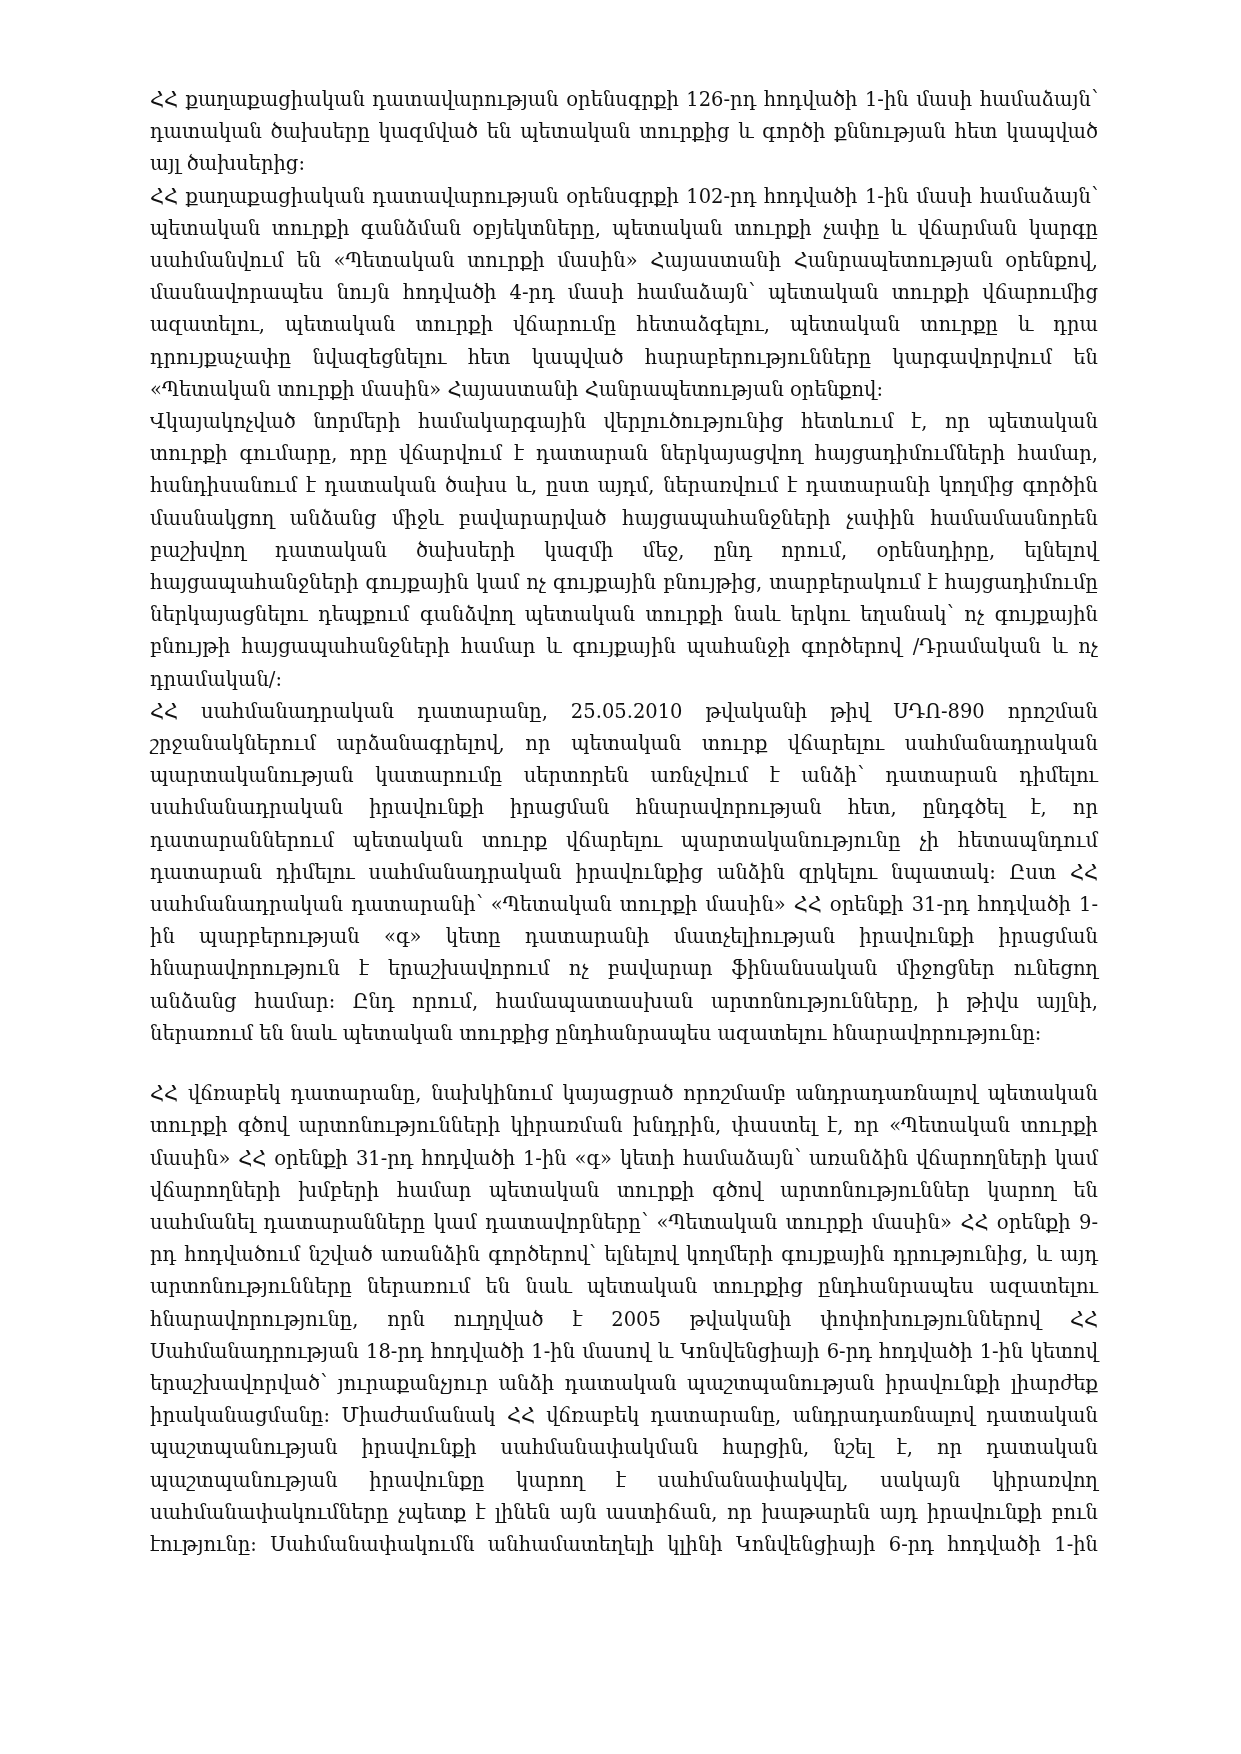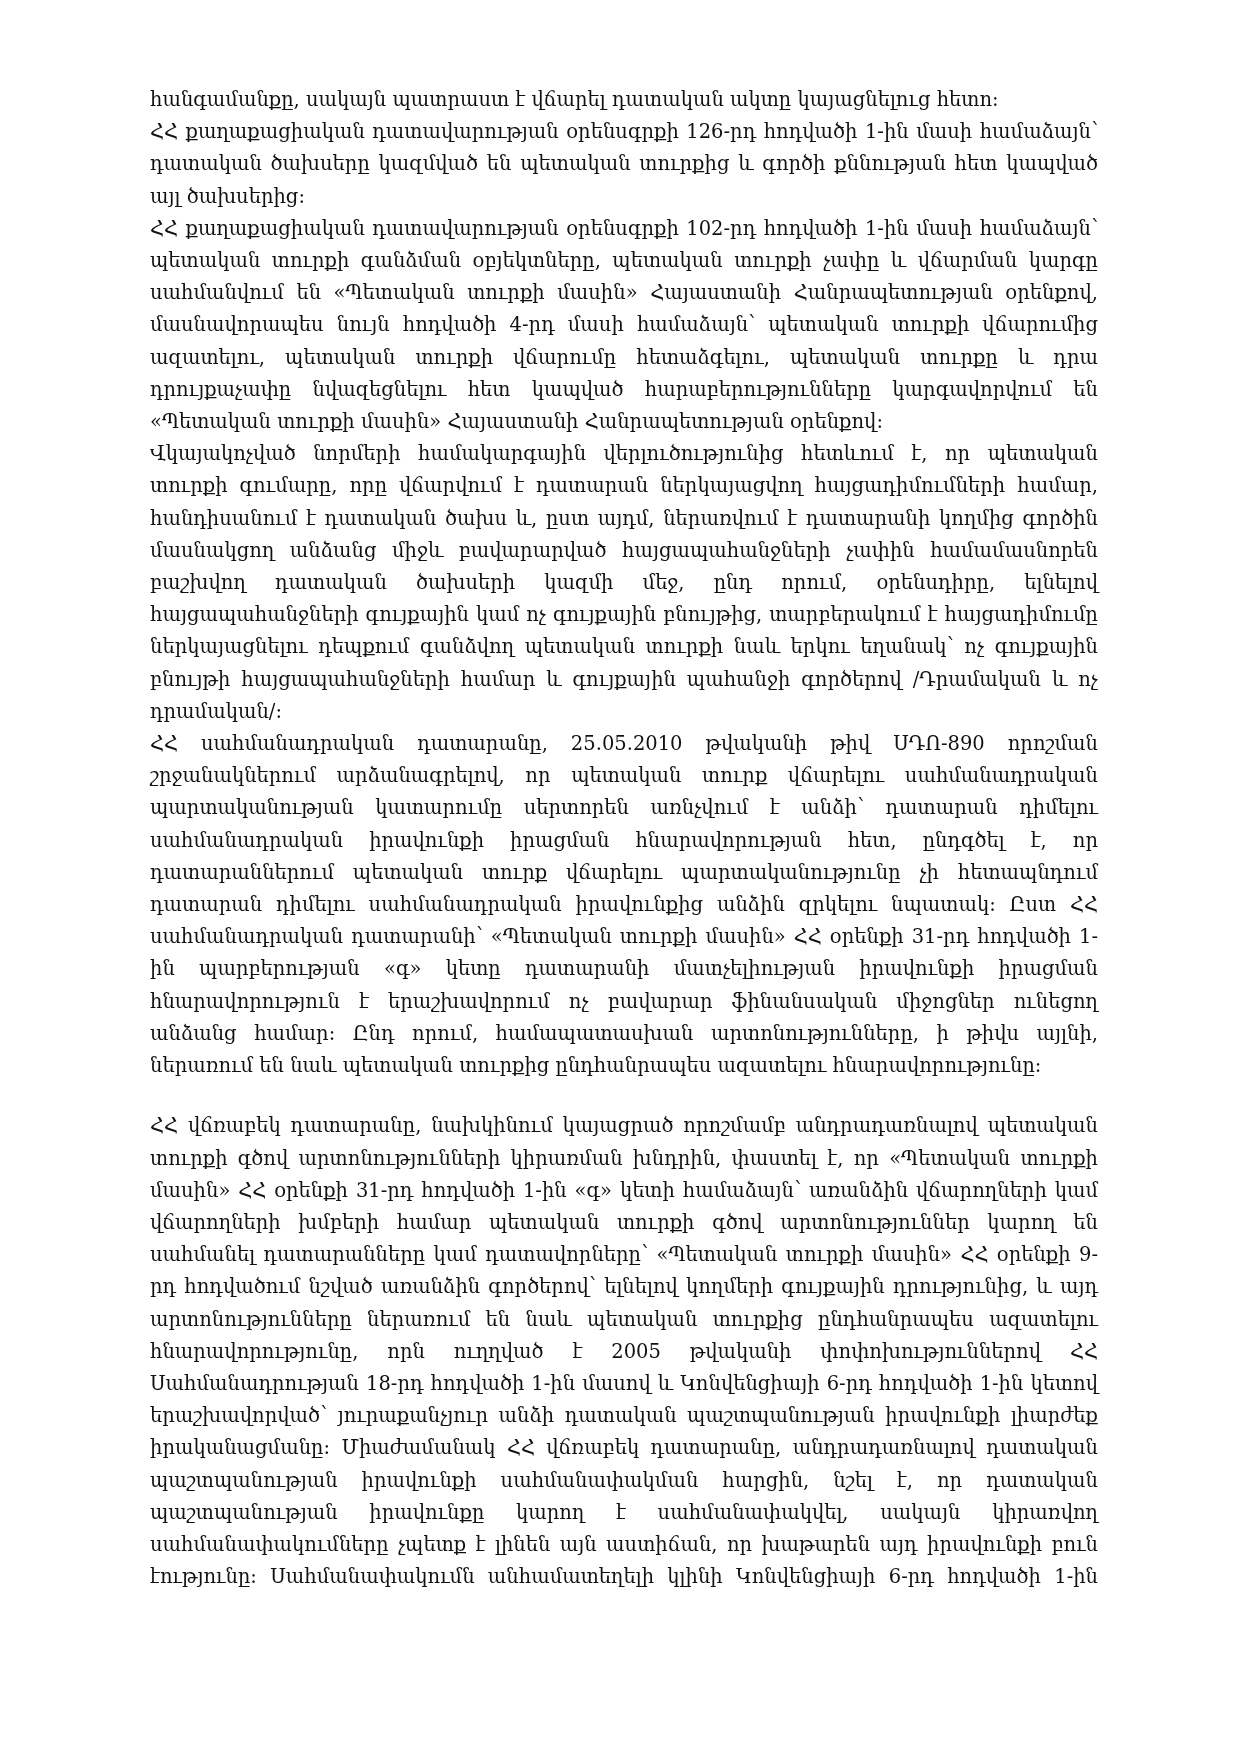--- a/index.html
+++ b/index.html
@@ -30,19 +30,18 @@
     }
     .para.last-line-justify {
       text-align-last: justify;
       margin-top: 28px;
     }
   </style>
 </head>
 <body>
 
 <div class="page">
-  <p class="para">հանգամանքը, սակայն պատրաստ է վճարել դատական ակտը կայացնելուց հետո:</p>
   <p class="para">ՀՀ քաղաքացիական դատավարության օրենսգրքի 126-րդ հոդվածի 1-ին մասի համաձայն՝ դատական ծախսերը կազմված են պետական տուրքից և գործի քննության հետ կապված այլ ծախսերից:</p>
   <p class="para">ՀՀ քաղաքացիական դատավարության օրենսգրքի 102-րդ հոդվածի 1-ին մասի համաձայն՝ պետական տուրքի գանձման օբյեկտները, պետական տուրքի չափը և վճարման կարգը սահմանվում են «Պետական տուրքի մասին» Հայաստանի Հանրապետության օրենքով, մասնավորապես նույն հոդվածի 4-րդ մասի համաձայն՝ պետական տուրքի վճարումից ազատելու, պետական տուրքի վճարումը հետաձգելու, պետական տուրքը և դրա դրույքաչափը նվազեցնելու հետ կապված հարաբերությունները կարգավորվում են «Պետական տուրքի մասին» Հայաստանի Հանրապետության օրենքով:</p>
   <p class="para">Վկայակոչված նորմերի համակարգային վերլուծությունից հետևում է, որ պետական տուրքի գումարը, որը վճարվում է դատարան ներկայացվող հայցադիմումների համար, հանդիսանում է դատական ծախս և, ըստ այդմ, ներառվում է դատարանի կողմից գործին մասնակցող անձանց միջև բավարարված հայցապահանջների չափին համամասնորեն բաշխվող դատական ծախսերի կազմի մեջ, ընդ որում, օրենսդիրը, ելնելով հայցապահանջների գույքային կամ ոչ գույքային բնույթից, տարբերակում է հայցադիմումը ներկայացնելու դեպքում գանձվող պետական տուրքի նաև երկու եղանակ՝ ոչ գույքային բնույթի հայցապահանջների համար և գույքային պահանջի գործերով /Դրամական և ոչ դրամական/:</p>
   <p class="para">ՀՀ սահմանադրական դատարանը, 25.05.2010 թվականի թիվ ՍԴՈ-890 որոշման շրջանակներում արձանագրելով, որ պետական տուրք վճարելու սահմանադրական պարտականության կատարումը սերտորեն առնչվում է անձի՝ դատարան դիմելու սահմանադրական իրավունքի իրացման հնարավորության հետ, ընդգծել է, որ դատարաններում պետական տուրք վճարելու պարտականությունը չի հետապնդում դատարան դիմելու սահմանադրական իրավունքից անձին զրկելու նպատակ: Ըստ ՀՀ սահմանադրական դատարանի՝ «Պետական տուրքի մասին» ՀՀ օրենքի 31-րդ հոդվածի 1-ին պարբերության «գ» կետը դատարանի մատչելիության իրավունքի իրացման հնարավորություն է երաշխավորում ոչ բավարար ֆինանսական միջոցներ ունեցող անձանց համար: Ընդ որում, համապատասխան արտոնությունները, ի թիվս այլնի, ներառում են նաև պետական տուրքից ընդհանրապես ազատելու հնարավորությունը:</p>
   <p class="para last-line-justify">ՀՀ վճռաբեկ դատարանը, նախկինում կայացրած որոշմամբ անդրադառնալով պետական տուրքի գծով արտոնությունների կիրառման խնդրին, փաստել է, որ «Պետական տուրքի մասին» ՀՀ օրենքի 31-րդ հոդվածի 1-ին «գ» կետի համաձայն՝ առանձին վճարողների կամ վճարողների խմբերի համար պետական տուրքի գծով արտոնություններ կարող են սահմանել դատարանները կամ դատավորները՝ «Պետական տուրքի մասին» ՀՀ օրենքի 9-րդ հոդվածում նշված առանձին գործերով՝ ելնելով կողմերի գույքային դրությունից, և այդ արտոնությունները ներառում են նաև պետական տուրքից ընդհանրապես ազատելու հնարավորությունը, որն ուղղված է 2005 թվականի փոփոխություններով ՀՀ Սահմանադրության 18-րդ հոդվածի 1-ին մասով և Կոնվենցիայի 6-րդ հոդվածի 1-ին կետով երաշխավորված՝ յուրաքանչյուր անձի դատական պաշտպանության իրավունքի լիարժեք իրականացմանը: Միաժամանակ ՀՀ վճռաբեկ դատարանը, անդրադառնալով դատական պաշտպանության իրավունքի սահմանափակման հարցին, նշել է, որ դատական պաշտպանության իրավունքը կարող է սահմանափակվել, սակայն կիրառվող սահմանափակումները չպետք է լինեն այն աստիճան, որ խաթարեն այդ իրավունքի բուն էությունը: Սահմանափակումն անհամատեղելի կլինի Կոնվենցիայի 6-րդ հոդվածի 1-ին</p>
 </div>
 
 </body></html>

